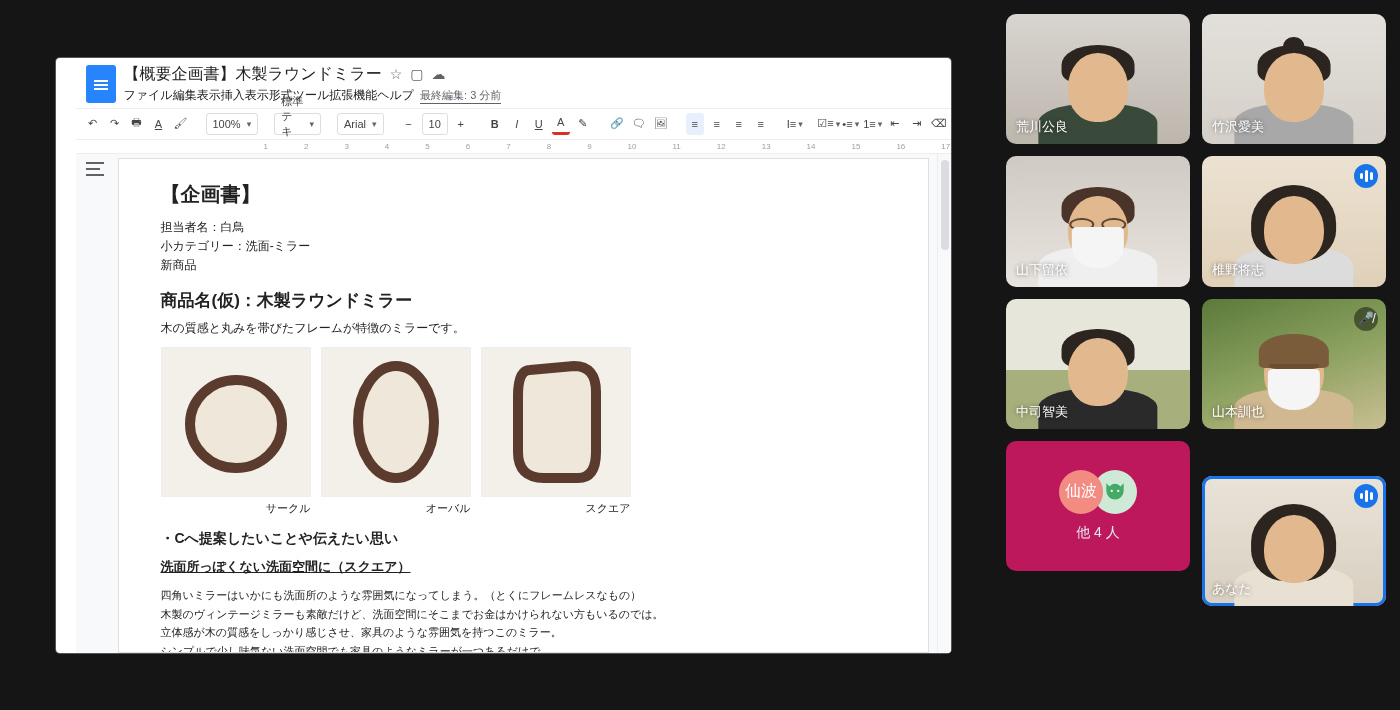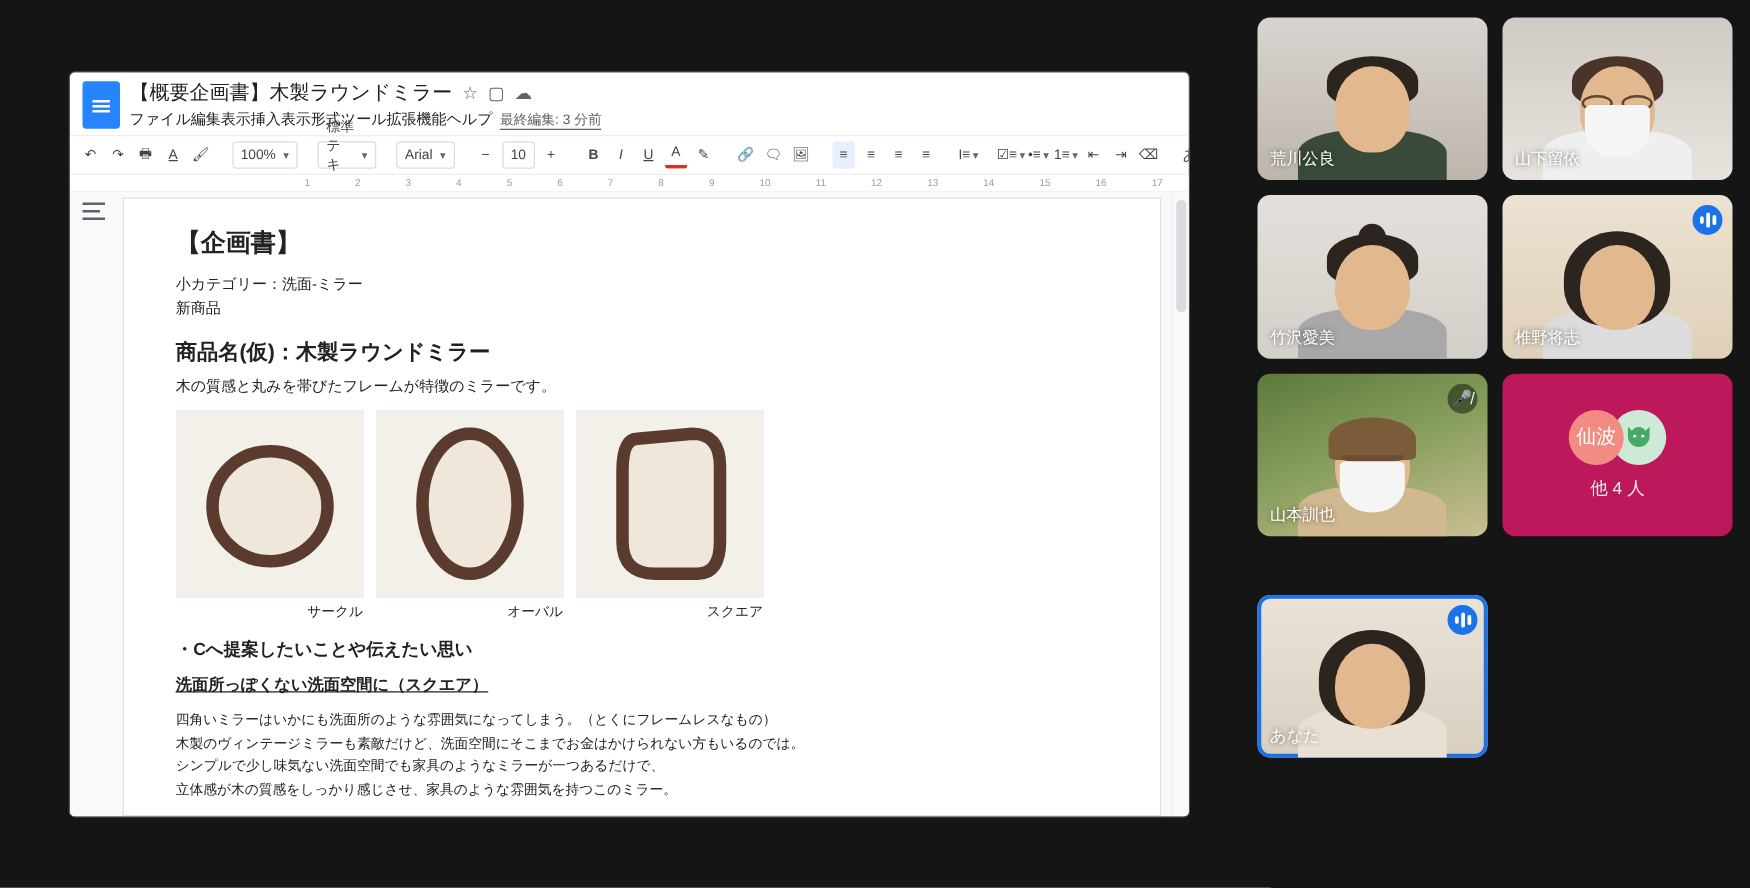--- a/index.html
+++ b/index.html
@@ -1,19 +1,19 @@
 <!DOCTYPE html>
 <html><head>
 <meta charset="utf-8">
 <style>
   * { box-sizing: border-box; margin: 0; padding: 0; }
   html, body { width: 1400px; height: 710px; background: #151515; font-family: Arial, "Hiragino Sans", sans-serif; overflow: hidden; color:#222;}
   .app { display:flex; width:100%; height:100%; padding:14px 14px 14px 14px; gap:14px; }
   .share-area { flex: 1 1 auto; display:flex; align-items:center; justify-content:center; }
-  .doc-window { width: 895px; height: 595px; background:#fff; border-radius:4px; overflow:hidden; display:flex; flex-direction:column; box-shadow: 0 0 0 1px #555;}
+  .doc-window { width: 895px; height: 595px; background:#fff; border-radius:4px; overflow:hidden; display:flex; flex-direction:column; box-shadow: 0 0 0 1px #555; padding-left: 20px;}
   .doc-header { display:flex; align-items:center; padding:6px 10px 0 10px; gap:8px;}
   .docs-logo { width:30px; height:38px; background:#2684FC; border-radius:3px; position:relative; display:flex; align-items:center; justify-content:center;}
   .docs-logo::before { content:""; width:14px; height:2px; background:#fff; box-shadow:0 4px 0 #fff,0 8px 0 #fff; position:relative; top:-3px;}
   .doc-titlebar { display:flex; flex-direction:column; gap:2px; font-size:12px; color:#5f6368; flex:1;}
   .doc-title-row { display:flex; align-items:center; gap:8px;}
   .doc-title { font-size:16px; color:#202124;}
   .doc-icons { display:flex; gap:8px; color:#5f6368; font-size:14px;}
   .menus { display:flex; gap:0; font-size:12px; color:#202124; align-items:baseline;}
   .menus .lastedit { color:#5f6368; border-bottom:1px solid #5f6368; margin-left:6px; font-size:11px;}
   .toolbar { display:flex; align-items:center; gap:4px; padding:4px 8px; border-top:1px solid #eee; border-bottom:1px solid #eee; font-size:11px; color:#444; margin-top:4px;}
@@ -184,20 +184,21 @@
 
       </div>
 
       <div class="doc-body">
         <div class="left-margin">
           <div class="outline-icon"></div>
         </div>
         <div class="page">
           <h1>【企画書】</h1>
           <div class="meta">
+            <div>担当者名：白鳥</div>
             <div>小カテゴリー：洗面-ミラー</div>
             <div>新商品</div>
           </div>
           <h2>商品名(仮)：木製ラウンドミラー</h2>
           <div class="subtitle">木の質感と丸みを帯びたフレームが特徴のミラーです。</div>
 
           <div class="mirror-row">
             <div class="mirror-cell">
               <div class="mirror-img">
                 <svg width="120" height="120" viewBox="0 0 120 120">
@@ -222,76 +223,84 @@
               </div>
               <div class="mirror-caption">スクエア</div>
             </div>
           </div>
 
           <h3>・Cへ提案したいことや伝えたい思い</h3>
           <span class="section-title">洗面所っぽくない洗面空間に（スクエア）</span>
           <div class="body-text">
             <div>四角いミラーはいかにも洗面所のような雰囲気になってしまう。（とくにフレームレスなもの）</div>
             <div>木製のヴィンテージミラーも素敵だけど、洗面空間にそこまでお金はかけられない方もいるのでは。</div>
+            <div>立体感が木の質感をしっかり感じさせ、家具のような雰囲気を持つこのミラー。</div>
             <div>シンプルで少し味気ない洗面空間でも家具のようなミラーが一つあるだけで、</div>
-            <div>立体感が木の質感をしっかり感じさせ、家具のような雰囲気を持つこのミラー。</div>
 
           </div>
         </div>
         <div class="scroll-gutter"></div>
       </div>
     </div>
   </div>
 
   <div class="video-grid">
 
     <div class="tile bg1">
       <div class="face">
           <div class="body" style="background:#3a4a3a"></div>
           <div class="hair"></div>
           <div class="head"></div>
         </div>
       <span class="name">荒川公良</span>
     </div>
+    <div class="tile bg3">
+      <div class="face">
+          <div class="body" style="background:#a8a8a8"></div>
+          <div class="hair bun"></div>
+          <div class="head"></div>
+        </div>
+      <span class="name">竹沢愛美</span>
+    </div>
+
     <div class="tile bg2">
       <div class="face">
           <div class="body" style="background:#efefef"></div>
           <div class="hair" style="background:#4a342a"></div>
           <div class="head"></div>
           <div class="glasses">
             <span></span>
             <span></span>
           </div>
           <div class="mask"></div>
         </div>
       <span class="name">山下留依</span>
     </div>
-
-    <div class="tile bg3">
-      <div class="face">
-          <div class="body" style="background:#a8a8a8"></div>
-          <div class="hair bun"></div>
-          <div class="head"></div>
-        </div>
-      <span class="name">竹沢愛美</span>
-    </div>
     <div class="tile bg4">
       <div class="face">
           <div class="body" style="background:#dcdcdc"></div>
           <div class="hair long"></div>
           <div class="head"></div>
         </div>
       <div class="speaking">
           <span></span>
           <span></span>
           <span></span>
         </div>
       <span class="name">椎野将志</span>
     </div>
 
+    <div class="tile bg5">
+      <div class="face">
+          <div class="body" style="background:#2a2a2a"></div>
+          <div class="hair"></div>
+          <div class="head"></div>
+        </div>
+      <span class="name">中司智美</span>
+    </div>
     <div class="tile bg6">
       <div class="face">
           <div class="body" style="background:#d0b890"></div>
           <div class="head"></div>
           <div class="cap"></div>
           <div class="mask"></div>
         </div>
       <div class="muted-icon">🎤̸</div>
       <span class="name">山本訓也</span>
     </div>

